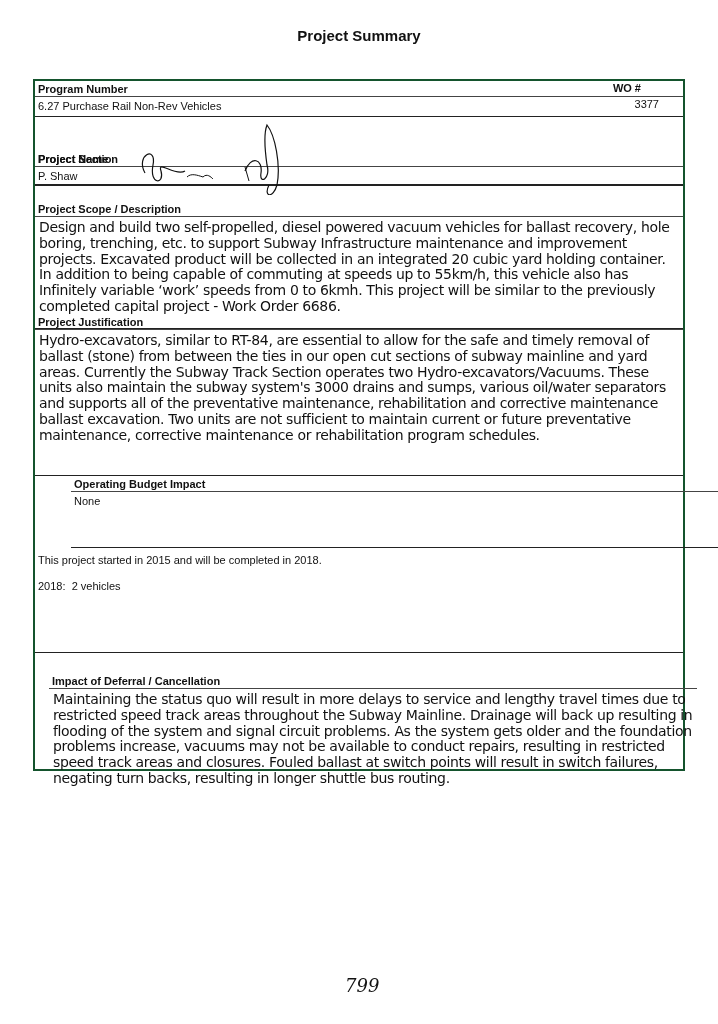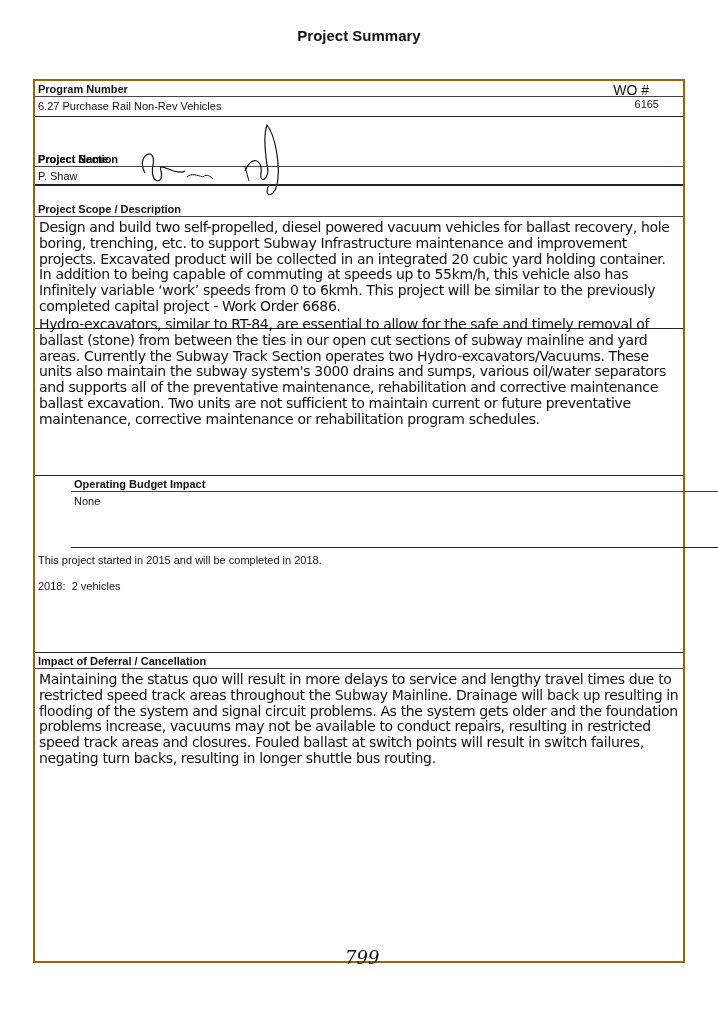--- a/index.html
+++ b/index.html
@@ -1,40 +1,40 @@
 <!DOCTYPE html>
 <html><head>
   <meta charset="utf-8">
   <style>
     html, body { margin: 0; padding: 0; background: #ffffff; }
     body { width: 718px; height: 1024px; position: relative; overflow: hidden; font-family: "Liberation Sans", sans-serif; color: #111; }
     .page-title { position: absolute; top: 27px; left: 0; width: 718px; text-align: center; font-weight: bold; font-size: 15px; }
-    .form { position: absolute; left: 33px; top: 79px; width: 652px; height: 884px; border: 2px solid #a16207; box-sizing: border-box; padding-left: 14px; }
+    .form { position: absolute; left: 33px; top: 79px; width: 652px; height: 692px; border: 2px solid #14532d; box-sizing: border-box; padding-left: 14px; }
     .section { position: absolute; left: 0; width: 100%; box-sizing: border-box; border-bottom: 1.5px solid #222; }
     .label { font-weight: bold; font-size: 11px; padding: 1px 3px 0 3px; border-bottom: 1px solid #444; line-height: 14px; }
     .value { font-size: 11px; padding: 2px 3px; line-height: 14px; }
     .body-text { font-size: 14px; line-height: 15.8px; padding: 3px 4px; font-family: "DejaVu Sans", sans-serif; letter-spacing: -0.35px; }
-    .wo-label { position: absolute; right: 34px; top: 1px; font-weight: normal; font-size: 14px; }
+    .wo-label { position: absolute; right: 42px; top: 1px; font-weight: bold; font-size: 11px; }
     .wo-value { position: absolute; right: 24px; top: 17px; font-size: 11px; }
     .sig { position: absolute; left: 60px; top: 0; }
-    .page-number { position: absolute; top: 947px; left: 345px; font-size: 18px; font-family: "DejaVu Serif", serif; font-style: italic; }
+    .page-number { position: absolute; top: 975px; left: 345px; font-size: 18px; font-family: "DejaVu Serif", serif; font-style: italic; }
     .spacer { display: block; height: 8px; }
   </style>
 </head>
 <body>
 
 <div class="page-title">Project Summary</div>
 
 <div class="form">
 
   <div class="section" style="top:0; height:36px;">
     <div class="label">Program Number</div>
     <div class="value">6.27 Purchase Rail Non-Rev Vehicles</div>
     <div class="wo-label">WO #</div>
-    <div class="wo-value">6165</div>
+    <div class="wo-value">3377</div>
   </div>
 
   <div class="section" style="top:48px; height:34px;margin-top:22px;">
     <div class="label">Project Name</div>
   </div>
 
   <div class="section" style="top:70px; height:35px;">
     <div class="label">Project Section</div>
     <div class="value">P. Shaw</div>
     <svg class="sig" width="260" height="80" style="top:-36px;">
@@ -44,34 +44,35 @@
       <path d="M150 52 L154 66" fill="none" stroke="#111" stroke-width="1"></path>
     </svg>
   </div>
 
   <div class="section" style="top:120px; height:128px;">
     <div class="label">Project Scope / Description</div>
     <div class="body-text">Design and build two self-propelled, diesel powered vacuum vehicles for ballast recovery, hole boring, trenching, etc. to support Subway Infrastructure maintenance and improvement projects. Excavated product will be collected in an integrated 20 cubic yard holding container. In addition to being capable of commuting at speeds up to 55km/h, this vehicle also has Infinitely variable ‘work’ speeds from 0 to 6kmh.  This project will be similar to the previously completed capital project - Work Order 6686.</div>
   </div>
 
   <div class="section" style="top:233px; height:162px;">
+    <div class="label">Project Justification</div>
     <div class="body-text">Hydro-excavators, similar to RT-84, are essential to allow for the safe and timely removal of ballast (stone) from between the ties in our open cut sections of subway mainline and yard areas. Currently the Subway Track Section operates two Hydro-excavators/Vacuums. These units also maintain the subway system's 3000 drains and sumps, various oil/water separators and supports all of the preventative maintenance, rehabilitation and corrective maintenance ballast excavation. Two units are not sufficient to maintain current or future preventative maintenance, corrective maintenance or rehabilitation program schedules.</div>
   </div>
 
   <div class="section" style="top:395px; height:72px;margin-left:36px;">
     <div class="label">Operating Budget Impact</div>
     <div class="value">None</div>
   </div>
 
   <div class="section" style="top:467px; height:105px;">
     <div class="value" style="padding-top:5px;">This project started in 2015 and will be completed in 2018.</div>
     <span class="spacer"></span>
     <div class="value" style="white-space:pre;">2018:  2 vehicles</div>
   </div>
 
-  <div class="section" style="top:572px; height:116px; border-bottom:none;">
+  <div class="section" style="top:592px; height:116px; border-bottom:none;margin-left:14px;">
     <div class="label">Impact of Deferral / Cancellation</div>
     <div class="body-text">Maintaining the status quo will result in more delays to service and lengthy travel times due to restricted speed track areas throughout the Subway Mainline. Drainage will back up resulting in flooding of the system and signal circuit problems. As the system gets older and the foundation problems increase, vacuums may not be available to conduct repairs, resulting in restricted speed track areas and closures. Fouled ballast at switch points will result in switch failures, negating turn backs, resulting in longer shuttle bus routing.</div>
   </div>
 
 </div>
 
 <div class="page-number">799</div>
 
 </body></html>

